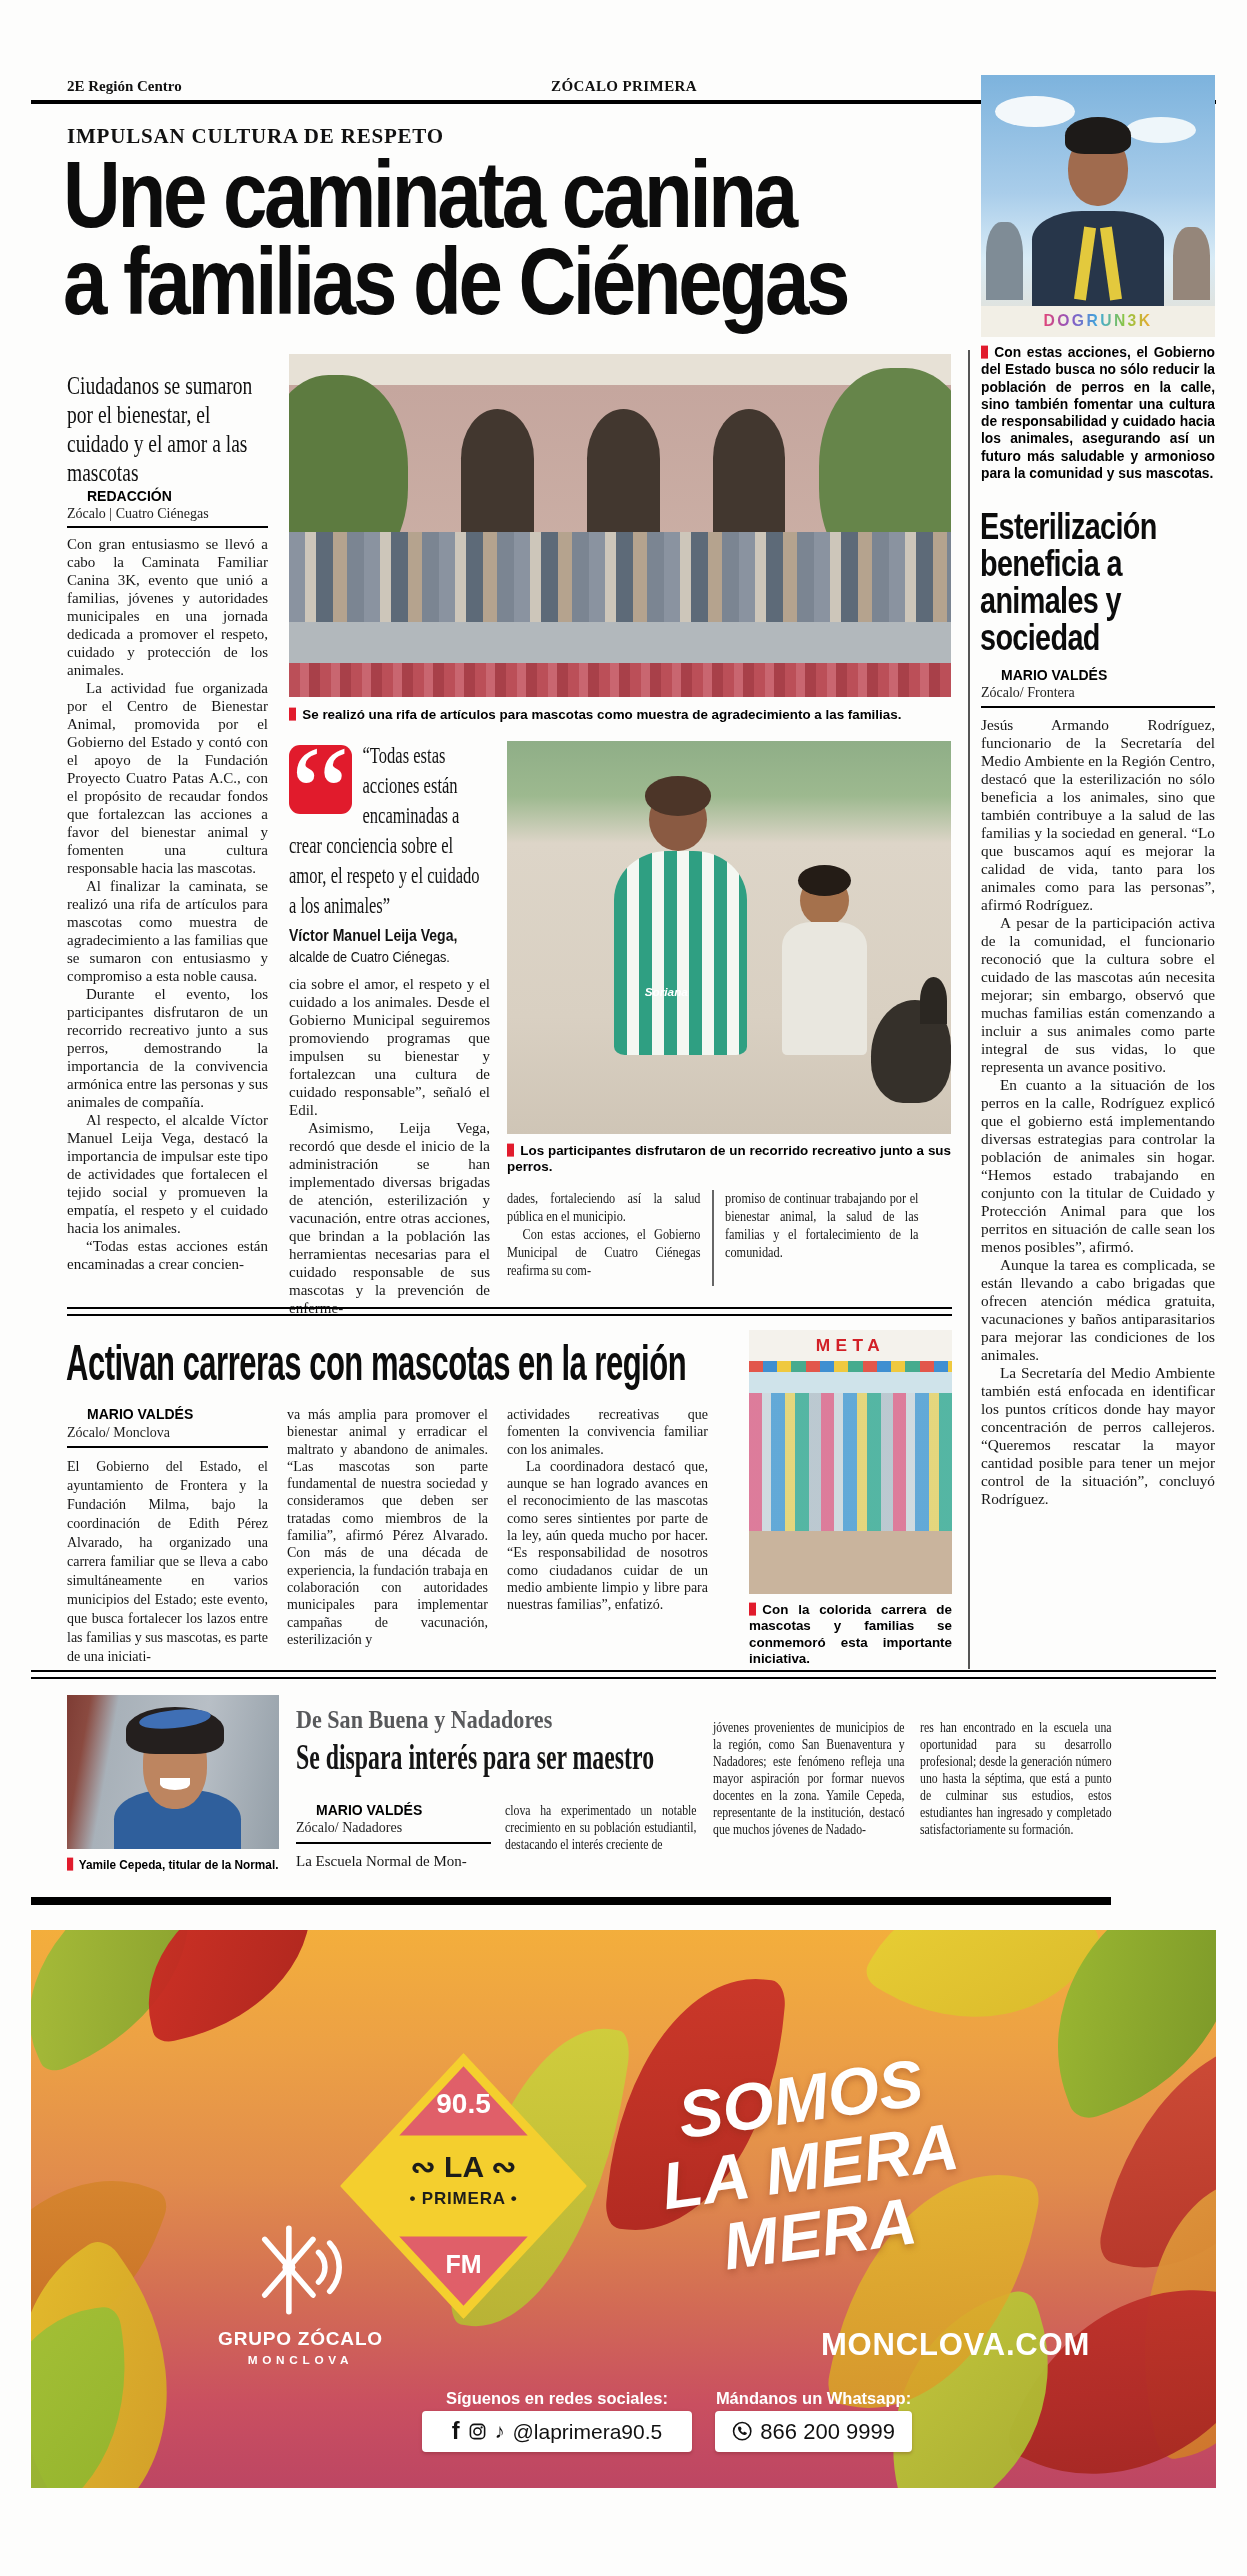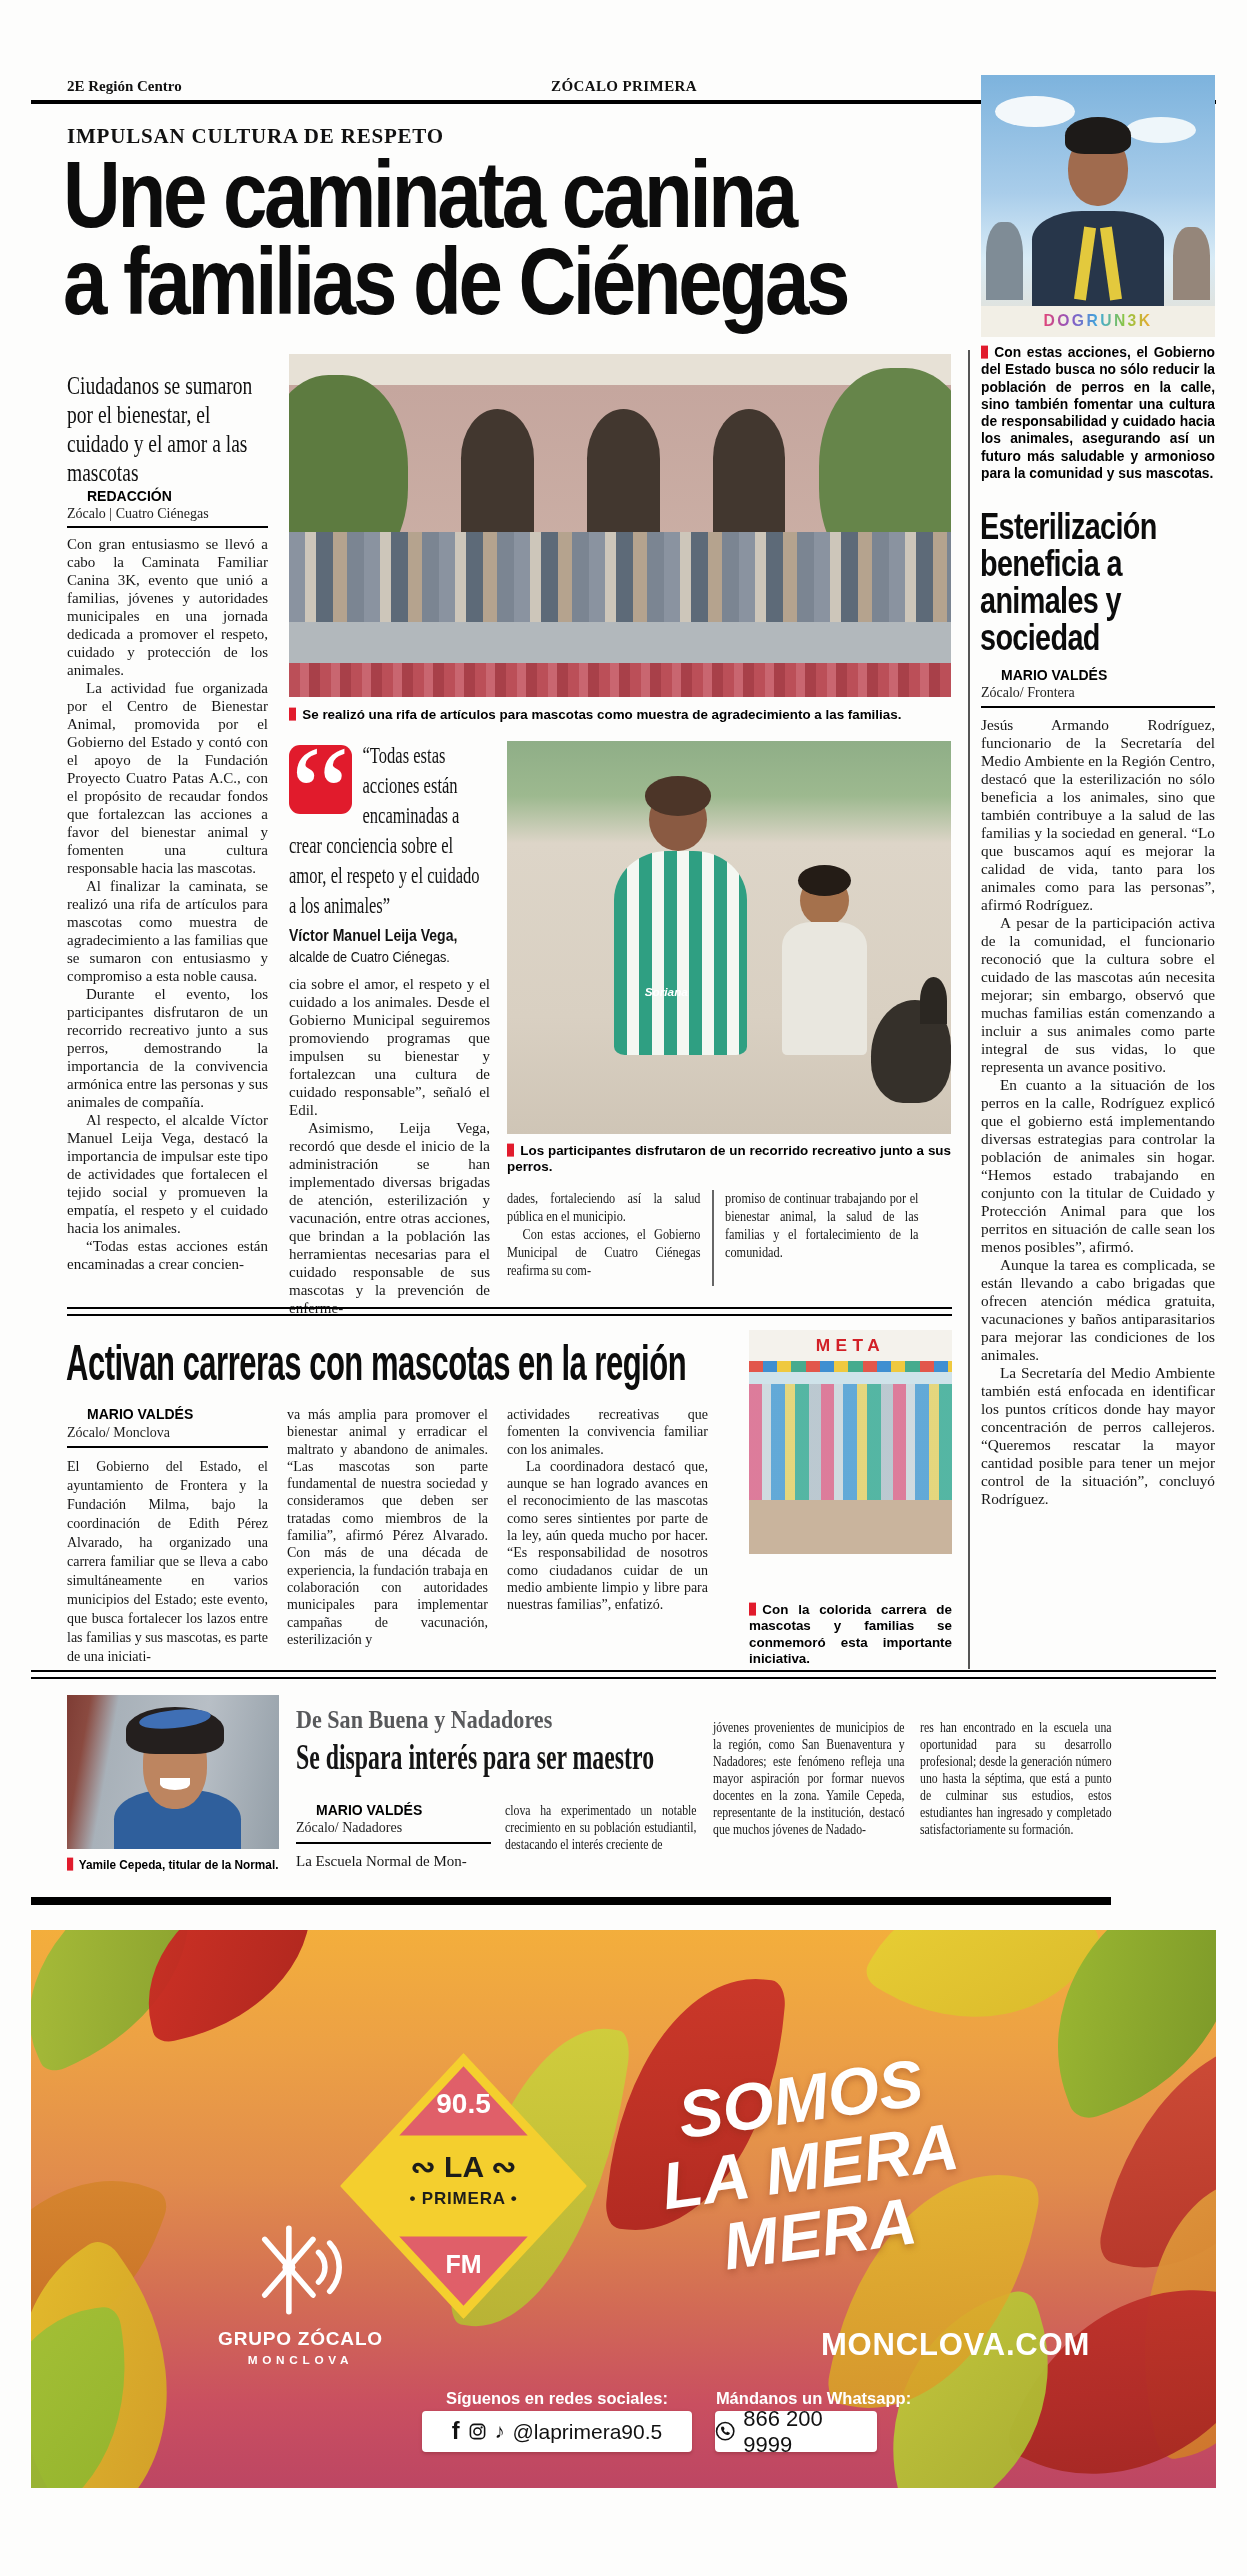--- a/index.html
+++ b/index.html
@@ -133,21 +133,21 @@
       <p>El Gobierno del Estado, el ayuntamiento de Frontera y la Fundación Milma, bajo la coordinación de Edith Pérez Alvarado, ha organizado una carrera familiar que se lleva a cabo simultáneamente en varios municipios del Estado; este evento, que busca fortalecer los lazos entre las familias y sus mascotas, es parte de una iniciati-</p>
     </div>
     <div class="abs body-text" style="left:287px;top:1406px;width:201px;font-size:14px;line-height:17.3px;">
       <p>va más amplia para promover el bienestar animal y erradicar el maltrato y abandono de animales. “Las mascotas son parte fundamental de nuestra sociedad y consideramos que deben ser tratadas como miembros de la familia”, afirmó Pérez Alvarado. Con más de una década de experiencia, la fundación trabaja en colaboración con autoridades municipales para implementar campañas de vacunación, esterilización y</p>
     </div>
     <div class="abs body-text" style="left:507px;top:1406px;width:201px;font-size:14px;line-height:17.3px;">
       <p>actividades recreativas que fomenten la convivencia familiar con los animales.</p>
       <p class="ind">La coordinadora destacó que, aunque se han logrado avances en el reconocimiento de las mascotas como seres sintientes por parte de la ley, aún queda mucho por hacer. “Es responsabilidad de nosotros como ciudadanos cuidar de un medio ambiente limpio y libre para nuestras familias”, enfatizó.</p>
     </div>
 
-    <div class="photo" style="left:749px;top:1330px;width:203px;height:224px;background:#cfe3ea;">
+    <div class="photo" style="left:749px;top:1330px;width:203px;height:264px;background:#cfe3ea;">
       <div class="abs" style="left:0;top:0;width:100%;height:31px;background:#f4f2ec;display:flex;align-items:center;justify-content:center;">
         <span style="font-family:'Liberation Sans',sans-serif;font-weight:bold;font-size:17.3px;letter-spacing:5.5px;color:#d22027;">META</span>
       </div>
       <div class="abs" style="left:0;top:31px;width:100%;height:11px;
            background:repeating-linear-gradient(90deg,#e2574b 0 14px,#3f8fd1 14px 28px,#efc93f 28px 42px,#46ab8e 42px 57px);"></div>
       <div class="abs" style="left:0;top:24%;width:100%;height:52%;opacity:.85;
            background:repeating-linear-gradient(90deg,#df6a8d 0 12.6px,#cfd9de 12.6px 22px,#4f9fd4 22px 36px,#e8d46a 36px 46px,#3fae97 46px 60px,#b8c4cc 60px 72px);"></div>
       <div class="abs" style="left:0;top:76%;width:100%;height:24%;background:#c9b49d;"></div>
     </div>
     <div class="abs caption" style="left:749px;top:1601px;width:203px;">
@@ -300,21 +300,21 @@
           <rect x="3" y="3" width="18" height="18" rx="5"></rect>
             <circle cx="12" cy="12" r="4.5"></circle>
             <circle cx="17.2" cy="6.8" r="1.4" fill="#111" stroke="none"></circle>
         </svg>
       </span>
       <span style="font-size:20.4px;font-weight:bold;">♪</span>
       <span style="font-size:21px;">@laprimera90.5</span>
     </div>
 
     <div class="abs ad-white" style="left:684px;top:459px;width:197px;text-align:center;font-size:16.5px;z-index:3;">Mándanos un Whatsapp:</div>
-    <div class="pill" style="left:684px;top:481px;width:162px;height:41px;z-index:3;">
+    <div class="pill" style="left:684px;top:481px;width:197px;height:41px;z-index:3;">
       <span style="display:inline-flex;">
         <svg viewBox="0 0 26 26" width="20.4" height="20.4">
           <circle cx="13" cy="13" r="11" fill="none" stroke="#111" stroke-width="2"></circle>
           <path d="M9 7.5c.8-.8 1.8-.6 2.2.3l.8 1.6c.3.6.1 1.2-.4 1.7l-.6.6c.7 1.4 1.8 2.5 3.2 3.2l.6-.6c.5-.5 1.1-.7 1.7-.4l1.6.8c.9.4 1.1 1.4.3 2.2-.7.7-1.7 1.1-2.7.9-4-.8-7.2-4-8-8-.2-1 .2-2 .9-2.7z" fill="#111"></path>
         </svg>
       </span>
       <span style="font-size:22px;">866 200 9999</span>
     </div>
   </div>
 

